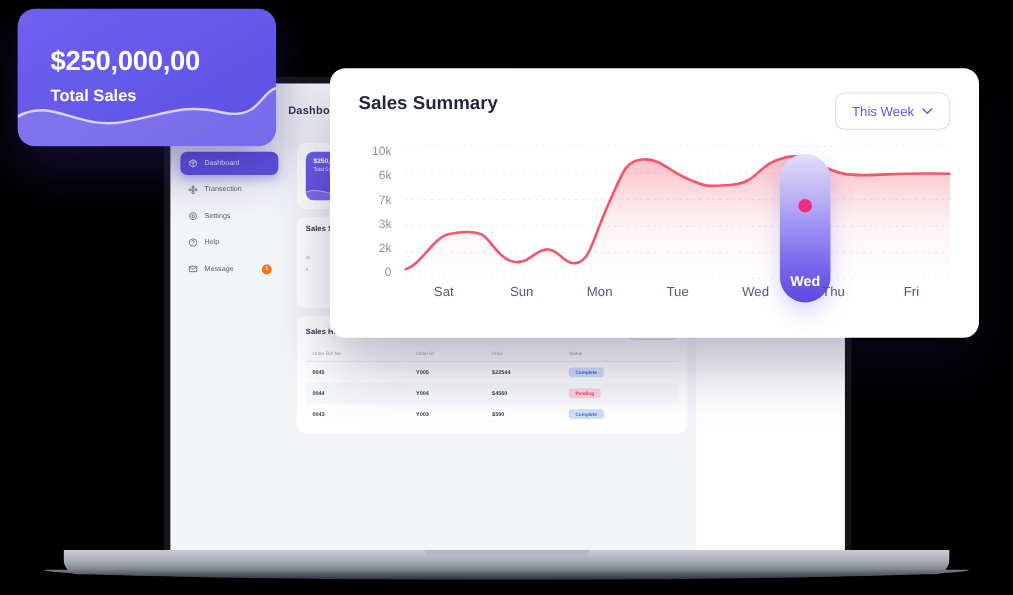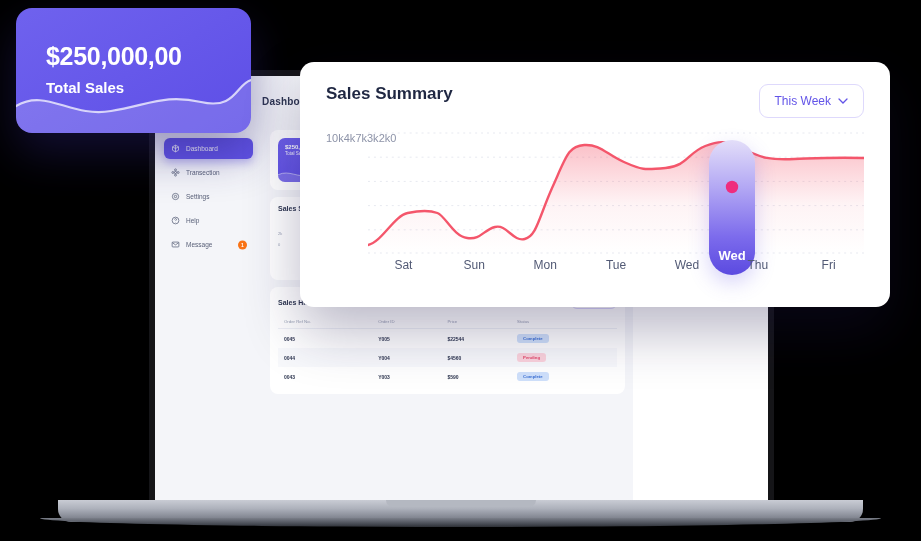--- a/index.html
+++ b/index.html
@@ -145,21 +145,21 @@
   .fc-head { display:flex; justify-content:space-between; align-items:flex-start; }
   .fc-title { font-size:17px; font-weight:bold; color:#1f2742; }
   .fc-pill {
     border:1px solid #ded9fc; border-radius:9px; padding:9px 15px;
     font-size:12px; color:#6254e8; display:inline-flex; align-items:center; gap:7px;
     background:#fff;
   }
   .fc-plot { position:relative; margin-top:14px; height:150px; }
   .fc-ylabels {
     position:absolute; left:0; top:0; width:30px; height:122px;
-    display:flex; flex-direction:row; justify-content:space-between;
+    display:flex; flex-direction:column; justify-content:space-between;
     font-size:11px; color:#8d93a8; text-align:right;
   }
   .fc-area { position:absolute; left:42px; right:0; top:0; height:122px; }
   .fc-area svg { width:100%; height:100%; display:block; }
   .fc-x {
     position:absolute; left:42px; right:0; top:126px;
     display:flex; font-size:12px; color:#525a75;
   }
   .fc-x span { flex:1; text-align:center; }
   .fc-wed {
@@ -431,21 +431,21 @@
         <span>This Week</span>
         <svg width="10" height="6" viewBox="0 0 10 6">
             <path d="M1 1l4 4 4-4" fill="none" stroke="currentColor" stroke-width="1.3" stroke-linecap="round"></path>
           </svg>
       </div>
     </div>
 
     <div class="fc-plot">
       <div class="fc-ylabels">
         <span>10k</span>
-        <span>4k</span>
+        <span>6k</span>
         <span>7k</span>
         <span>3k</span>
         <span>2k</span>
         <span>0</span>
       </div>
 
       <div class="fc-area">
         <svg viewBox="0 0 500 122" preserveAspectRatio="none">
           <defs>
             <linearGradient id="areaFill" x1="0" y1="0" x2="0" y2="1">

